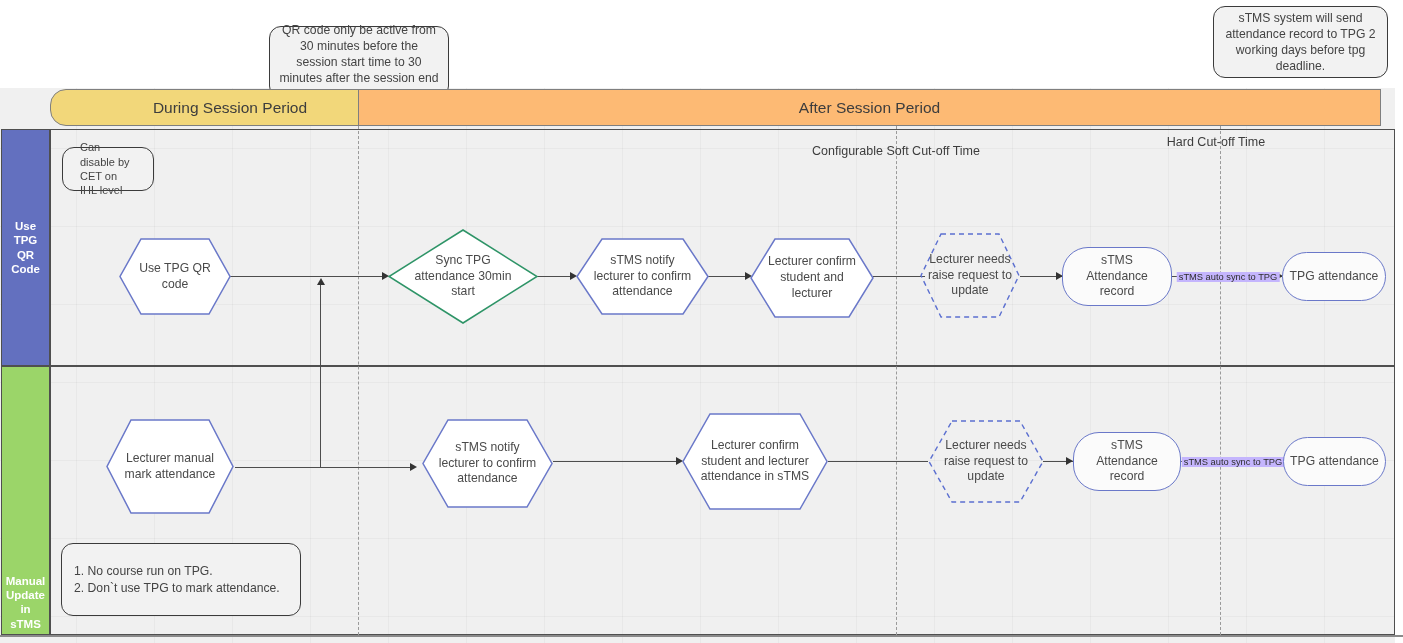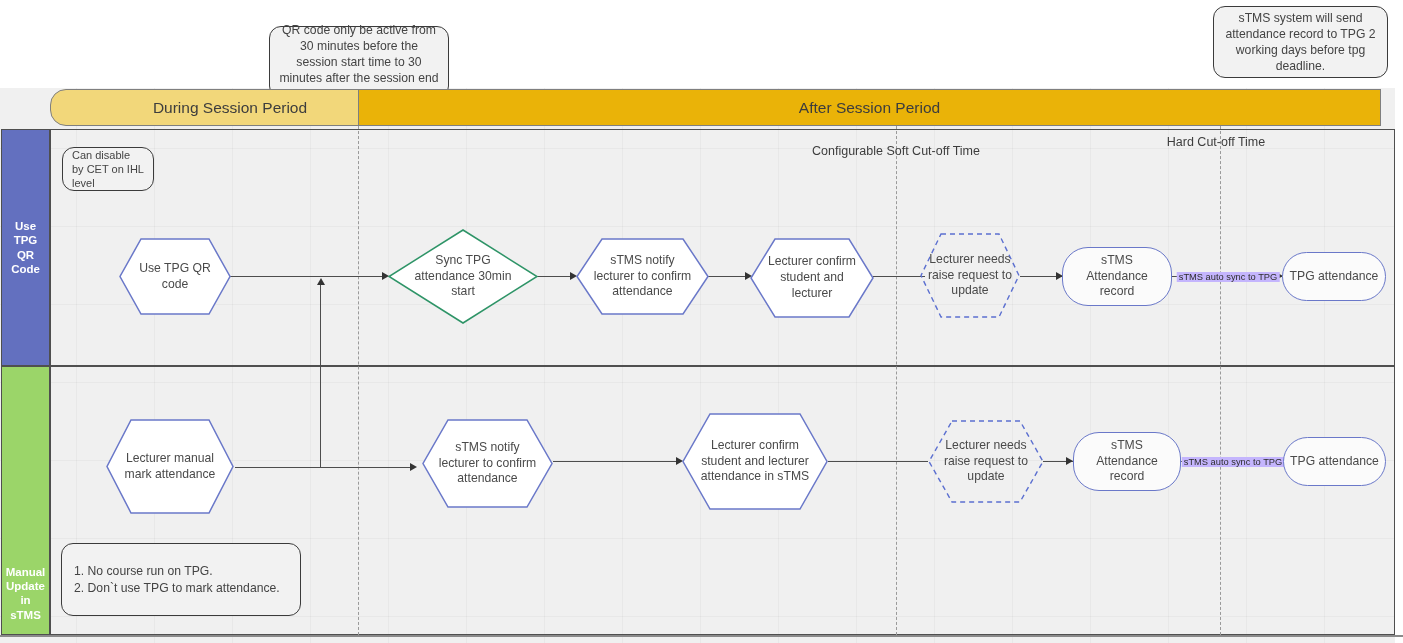--- a/index.html
+++ b/index.html
@@ -174,42 +174,42 @@
   <div class="white-strip" style="left:0;top:0;width:50px;height:88px;"></div>
   <div class="white-strip" style="left:1395px;top:0;width:8px;height:643px;"></div>
 
   <div class="note" style="left:269px;top:6px;width:180px;height:72px;margin-top:20px;">QR code only be active from 30 minutes before the session start time to 30 minutes after the session end time</div>
 
   <div class="note" style="left:1213px;top:6px;width:175px;height:72px;">sTMS system will send attendance record to TPG 2 working days before tpg deadline.</div>
 
   <div class="band" style="left:50px;top:89px;width:360px;height:37px;background:#f2d77a;border-radius:16px;">
     <span>During Session Period</span>
   </div>
-  <div class="band" style="left:358px;top:89px;width:1023px;height:37px;background:#eab308;">
+  <div class="band" style="left:358px;top:89px;width:1023px;height:37px;background:#fdba74;">
     <span>After Session Period</span>
   </div>
 
   <div class="lane-header" style="left:1px;top:129px;width:49px;height:237px;background:#6370bf;">
     <span>Use TPG QR Code</span>
   </div>
-  <div class="lane-header" style="left:1px;top:366px;width:49px;height:269px;background:#9bd569;align-items:flex-end;padding-bottom:12px;">
+  <div class="lane-header" style="left:1px;top:366px;width:49px;height:269px;background:#9bd569;align-items:flex-end;padding-bottom:3px;">
     <span>Manual Update in sTMS</span>
   </div>
 
   <div class="lane-body" style="left:50px;top:129px;width:1345px;height:237px;"></div>
   <div class="lane-body" style="left:50px;top:366px;width:1345px;height:269px;"></div>
 
   <div class="vline" style="left:358px;top:126px;height:509px;"></div>
   <div class="vline" style="left:896px;top:126px;height:509px;"></div>
   <div class="vline" style="left:1220px;top:126px;height:509px;"></div>
 
   <div class="cutoff-label" style="left:896px;top:144px;">Configurable Soft Cut-off Time</div>
   <div class="cutoff-label" style="left:1216px;top:135px;">Hard Cut-off Time</div>
 
-  <div class="note small left-align" style="left:62px;top:147px;width:92px;height:44px;padding:4px 9px;">Can disable by CET on IHL level</div>
+  <div class="note small left-align" style="left:62px;top:147px;width:92px;height:44px;padding:4px 17px;">Can disable by CET on IHL level</div>
 
   <div class="conn conn-h" style="left:229px;top:276px;width:157px;"></div>
   <div class="arrowhead" style="left:382px;top:272px;"></div>
 
   <div class="conn conn-h" style="left:537px;top:276px;width:38px;"></div>
   <div class="arrowhead" style="left:570px;top:272px;"></div>
 
   <div class="conn conn-h" style="left:708px;top:276px;width:42px;"></div>
   <div class="arrowhead" style="left:745px;top:272px;"></div>
 

